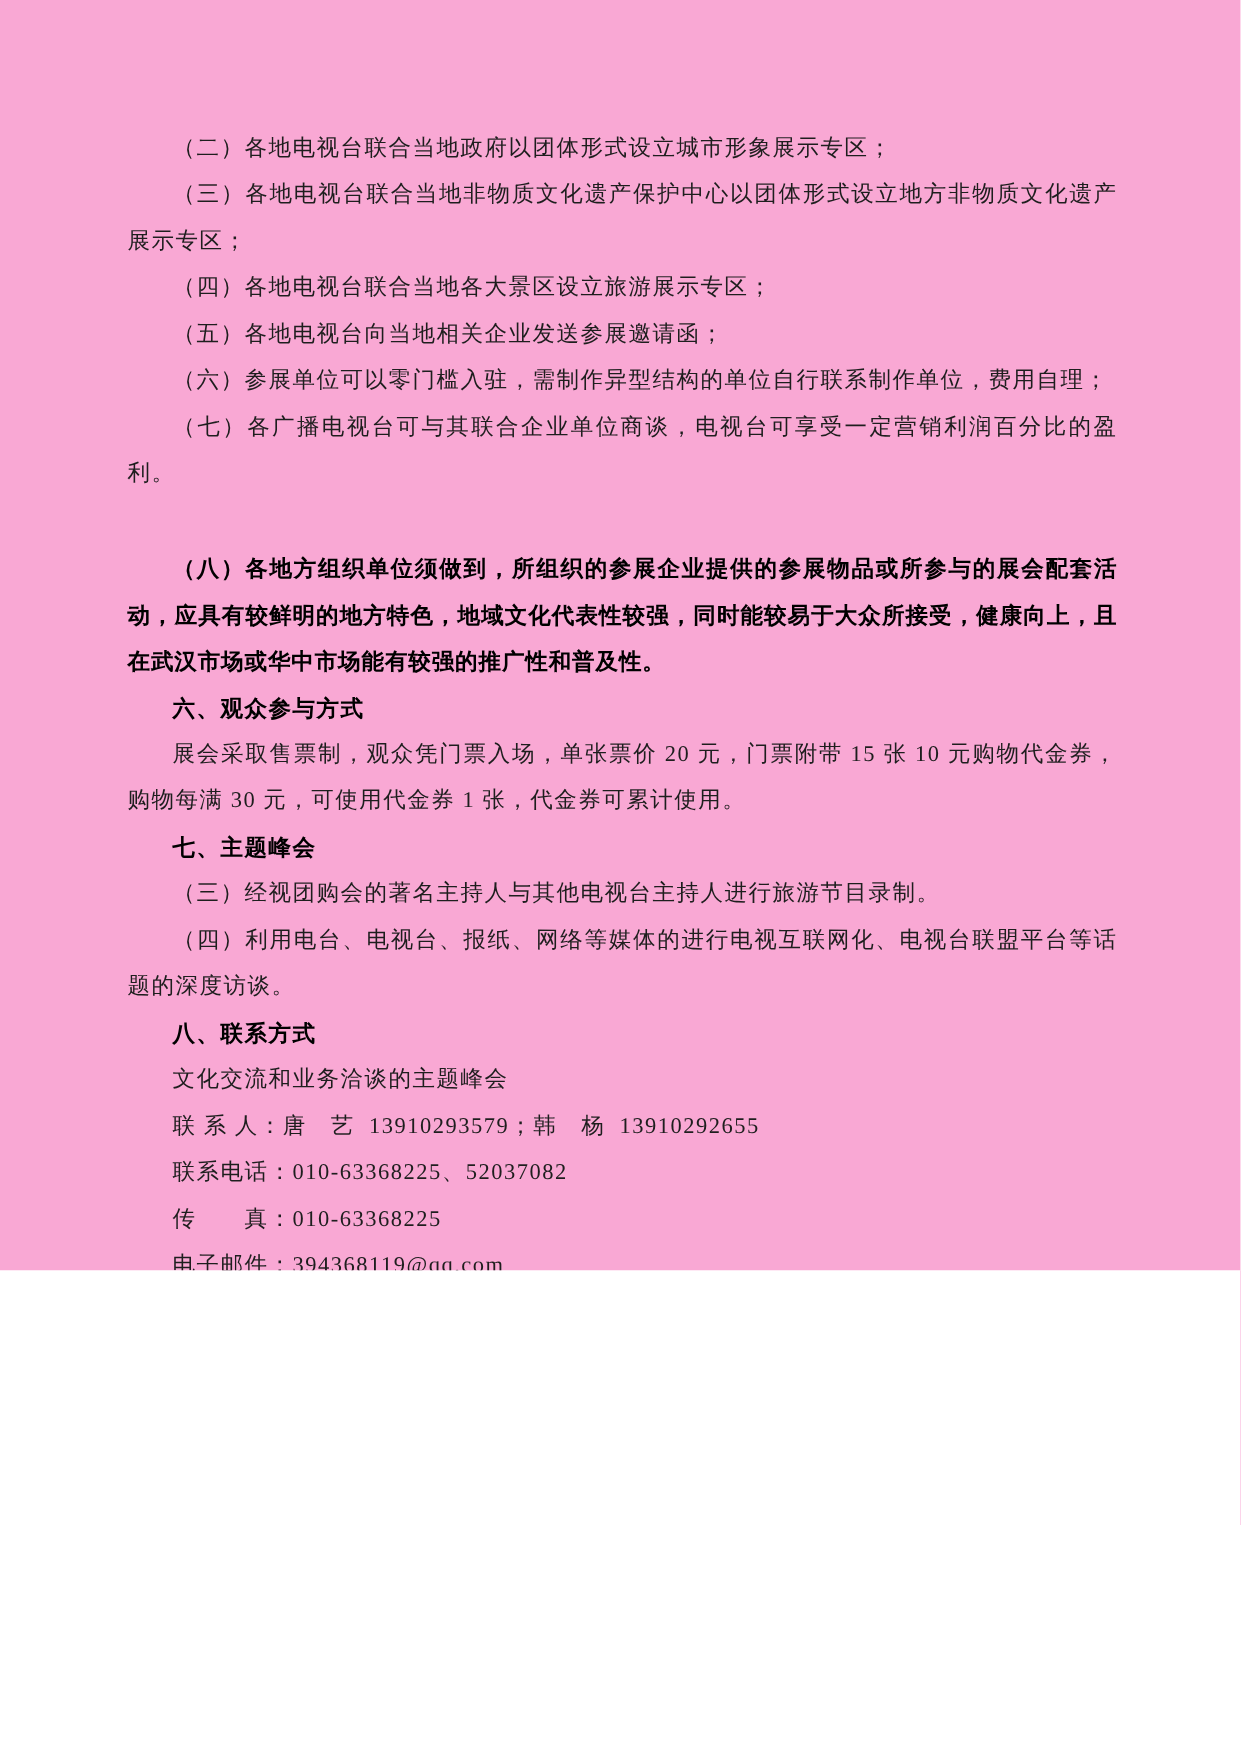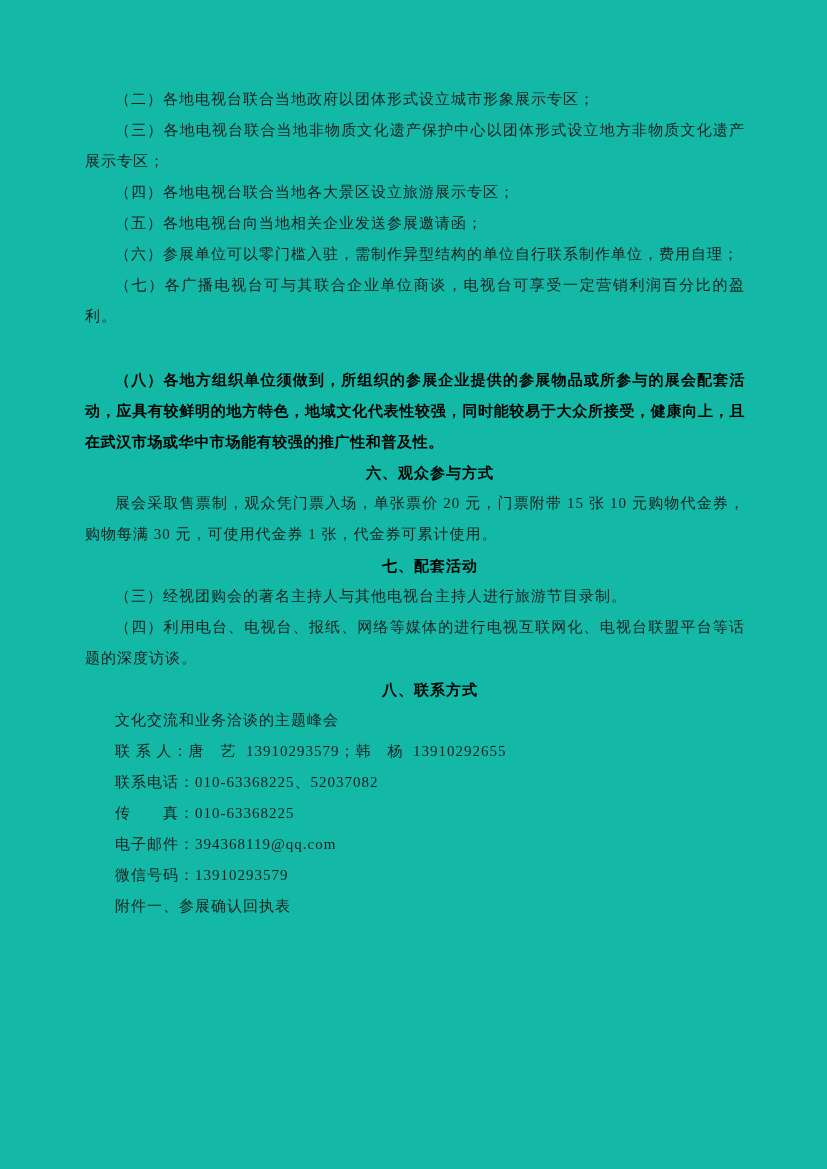--- a/index.html
+++ b/index.html
@@ -3,22 +3,22 @@
 <meta charset="utf-8">
 <style>
   html, body {
     margin: 0;
     padding: 0;
     background: #ffffff;
   }
   .page {
     position: relative;
     width: 827px;
-    height: 1169px;
-    background: #14b8a6;
+    height: 847px;
+    background: #f9a8d4;
     overflow: hidden;
     font-family: "Liberation Serif", serif;
   }
   .doc-body {
     position: absolute;
     left: 85px;
     top: 84px;
     width: 660px;
     color: #1e1e1e;
   }
@@ -36,39 +36,39 @@
   .para.bold {
     font-weight: bold;
     color: #000000;
     font-family: "Liberation Sans", sans-serif;
     letter-spacing: 0.6px;
     margin-top: 32px;
   }
   .para.heading {
     font-weight: bold;
     color: #000000;
-    text-align: center;
+    text-align: left;
     font-family: "Liberation Sans", sans-serif;
   }
 </style>
 </head>
 <body>
 
 <div class="page">
   <div class="doc-body">
       <p class="para normal">（二）各地电视台联合当地政府以团体形式设立城市形象展示专区；</p>
       <p class="para normal">（三）各地电视台联合当地非物质文化遗产保护中心以团体形式设立地方非物质文化遗产展示专区；</p>
       <p class="para normal">（四）各地电视台联合当地各大景区设立旅游展示专区；</p>
       <p class="para normal">（五）各地电视台向当地相关企业发送参展邀请函；</p>
       <p class="para normal">（六）参展单位可以零门槛入驻，需制作异型结构的单位自行联系制作单位，费用自理；</p>
       <p class="para normal">（七）各广播电视台可与其联合企业单位商谈，电视台可享受一定营销利润百分比的盈利。</p>
       <p class="para bold">（八）各地方组织单位须做到，所组织的参展企业提供的参展物品或所参与的展会配套活动，应具有较鲜明的地方特色，地域文化代表性较强，同时能较易于大众所接受，健康向上，且在武汉市场或华中市场能有较强的推广性和普及性。</p>
       <p class="para heading">六、观众参与方式</p>
       <p class="para normal">展会采取售票制，观众凭门票入场，单张票价 20 元，门票附带 15 张 10 元购物代金券，购物每满 30 元，可使用代金券 1 张，代金券可累计使用。</p>
-      <p class="para heading">七、配套活动</p>
+      <p class="para heading">七、主题峰会</p>
       <p class="para normal">（三）经视团购会的著名主持人与其他电视台主持人进行旅游节目录制。</p>
       <p class="para normal">（四）利用电台、电视台、报纸、网络等媒体的进行电视互联网化、电视台联盟平台等话题的深度访谈。</p>
       <p class="para heading">八、联系方式</p>
       <p class="para normal">文化交流和业务洽谈的主题峰会</p>
       <p class="para normal">联 系 人：唐　艺  13910293579；韩　杨  13910292655</p>
       <p class="para normal">联系电话：010-63368225、52037082</p>
       <p class="para normal">传　　真：010-63368225</p>
       <p class="para normal">电子邮件：394368119@qq.com</p>
       <p class="para normal">微信号码：13910293579</p>
       <p class="para normal">附件一、参展确认回执表</p>

